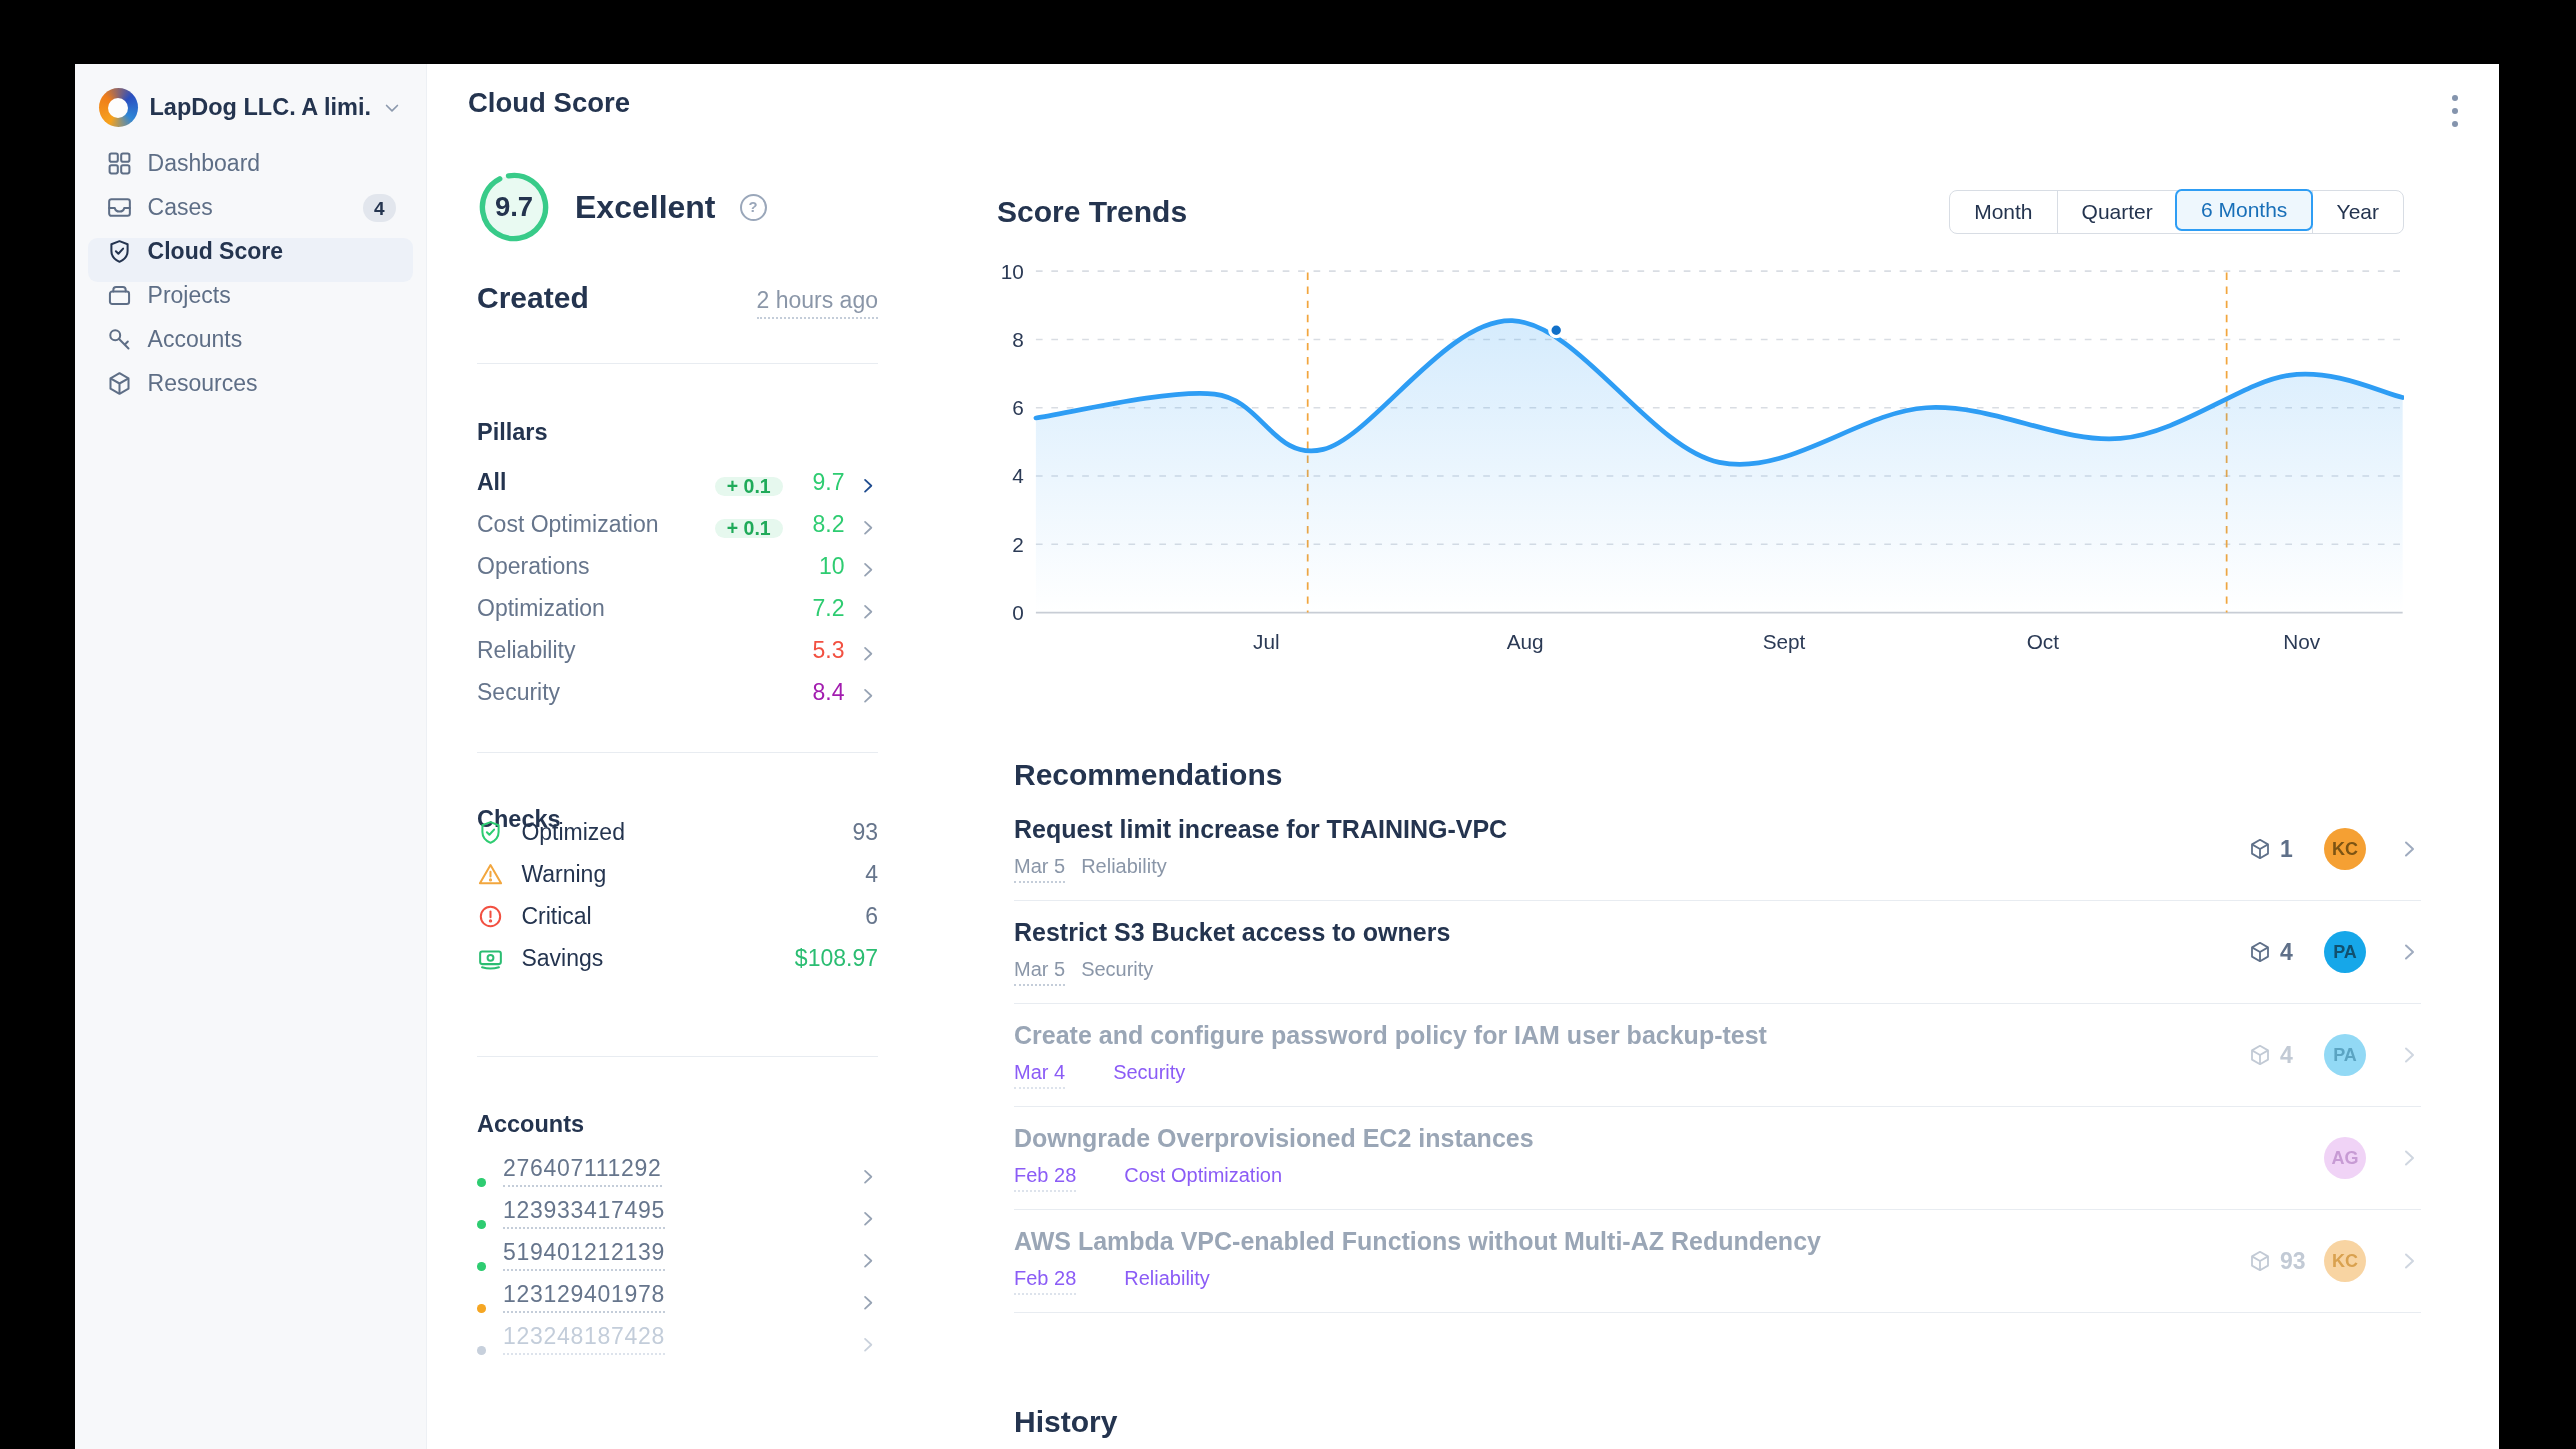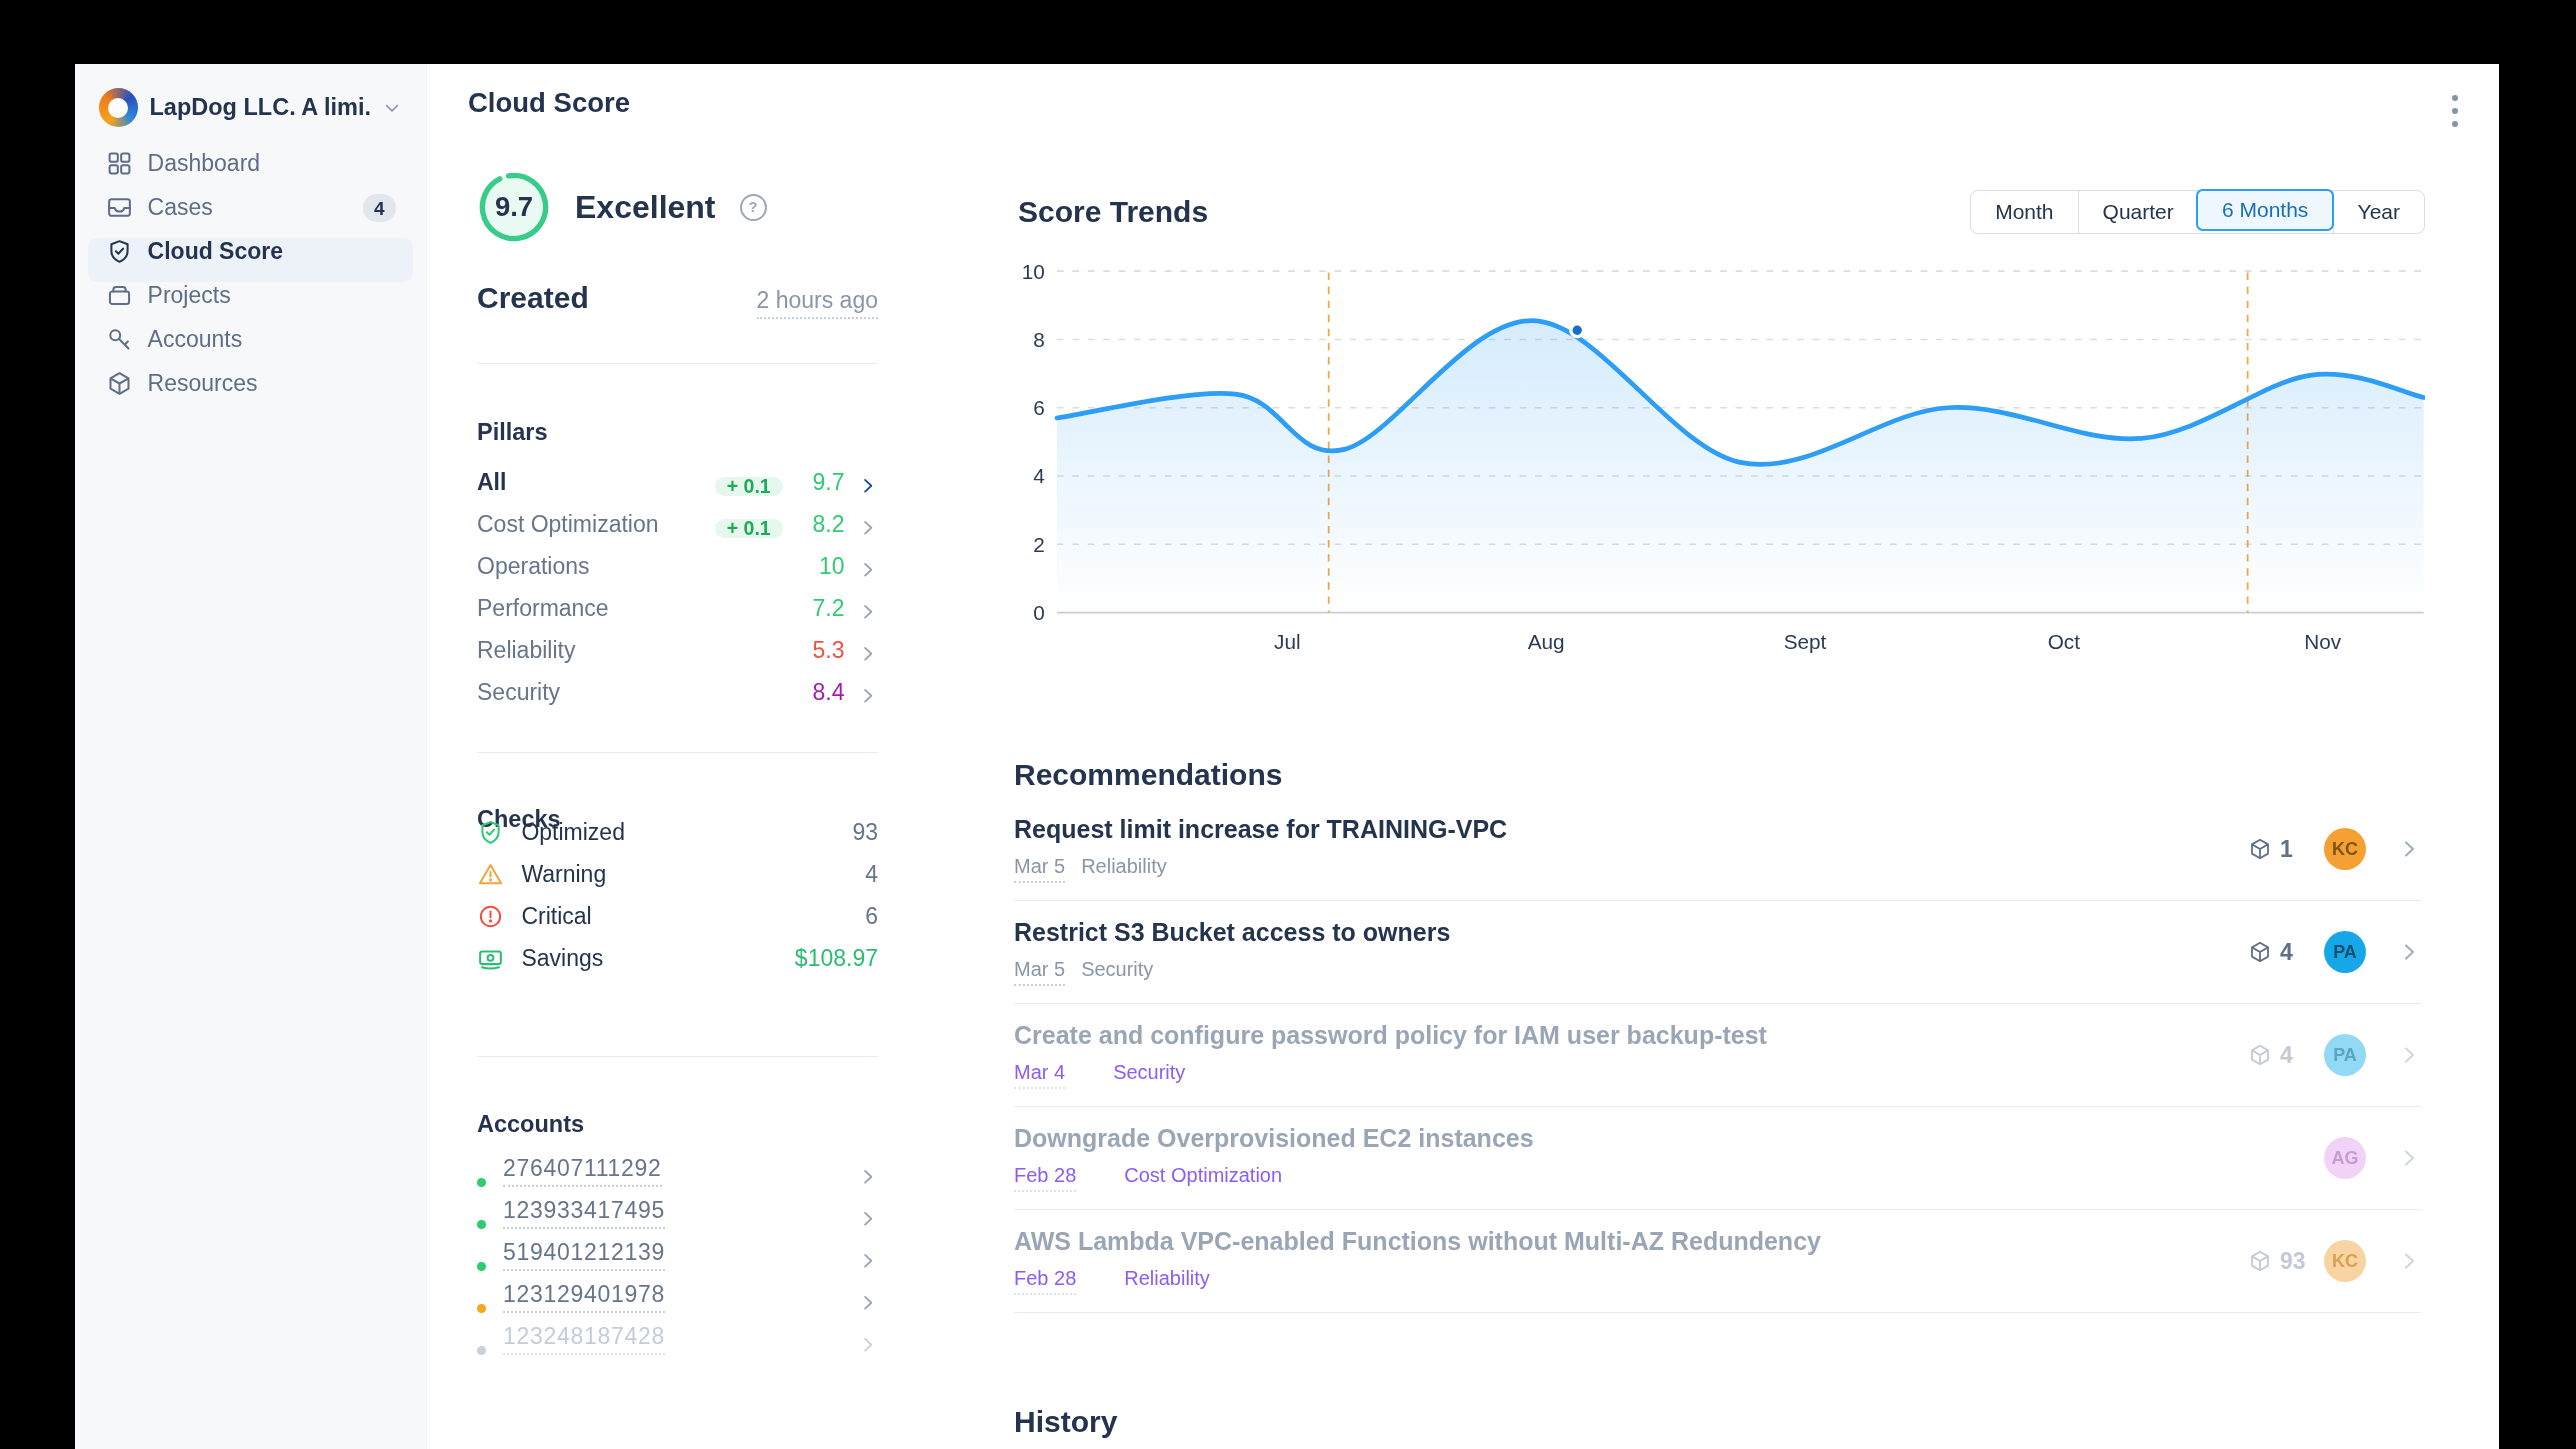--- a/index.html
+++ b/index.html
@@ -56,21 +56,21 @@
   .c-ic{width:27px;height:27px;margin-right:17.4px;flex:none;}
   .c-ic svg{width:100%;height:100%;}
   .ic-shield-check{color:#2ecc71;}.ic-warning{color:#f2a63e;}.ic-critical{color:#f25041;}.ic-savings{color:#2bbd72;}
   .c-label{color:#24344f;}
   .c-val{margin-left:auto;color:#66758c;font-weight:500;}
   .acct-dot{width:8.7px;height:8.7px;border-radius:50%;margin-right:17.4px;flex:none;}
   .acct-num{color:#66758c;letter-spacing:0.7px;}
   .acct-num.muted{color:#c3cdda;}
 
   
-  .trends{position:absolute;left:943px;top:124px;width:1407px;}
+  .trends{position:absolute;left:922px;top:124px;width:1407px;}
   .trends-header{display:flex;justify-content:space-between;align-items:center;height:47px;}
   .h2{font-size:30px;font-weight:bold;color:#24344f;}
   .tabs{display:flex;align-items:stretch;border:1.3px solid #d8dde4;border-radius:8px;background:#fff;}
   .tab{padding:0 24px;height:42px;display:flex;align-items:center;font-size:21px;color:#24344f;cursor:pointer;border-left:1.3px solid #d8dde4;}
   .tab:first-child{border-left:none;}
   .tab.active{box-shadow:inset 0 0 0 2px #2e9df4;background:#eef7fd;color:#186fb8;border-radius:6.7px;margin:-1.3px;border-left:none;padding:0 25.5px;z-index:2;}
   #chart{margin-top:19.5px;}
 
   .recs{position:absolute;left:939px;top:694px;width:1407px;}
   .rec-rows{margin-top:6px;}
@@ -225,21 +225,21 @@
         </div>
         <div class="srow">
           <span class="p-label">Operations</span>
           <span class="grow"></span>
           <span class="p-val" style="color:#2ecc71">10</span>
           <span class="chev"><svg viewBox="0 0 24 24">
               <path d="M9 5.5 L16 12 l-7 6.5" fill="none" stroke="currentColor" stroke-width="2" stroke-linecap="round" stroke-linejoin="round"></path>
             </svg></span>
         </div>
         <div class="srow">
-          <span class="p-label">Performance</span>
+          <span class="p-label">Optimization</span>
           <span class="grow"></span>
           <span class="p-val" style="color:#2ecc71">7.2</span>
           <span class="chev"><svg viewBox="0 0 24 24">
               <path d="M9 5.5 L16 12 l-7 6.5" fill="none" stroke="currentColor" stroke-width="2" stroke-linecap="round" stroke-linejoin="round"></path>
             </svg></span>
         </div>
         <div class="srow">
           <span class="p-label">Reliability</span>
           <span class="grow"></span>
           <span class="p-val" style="color:#f25041">5.3</span>

